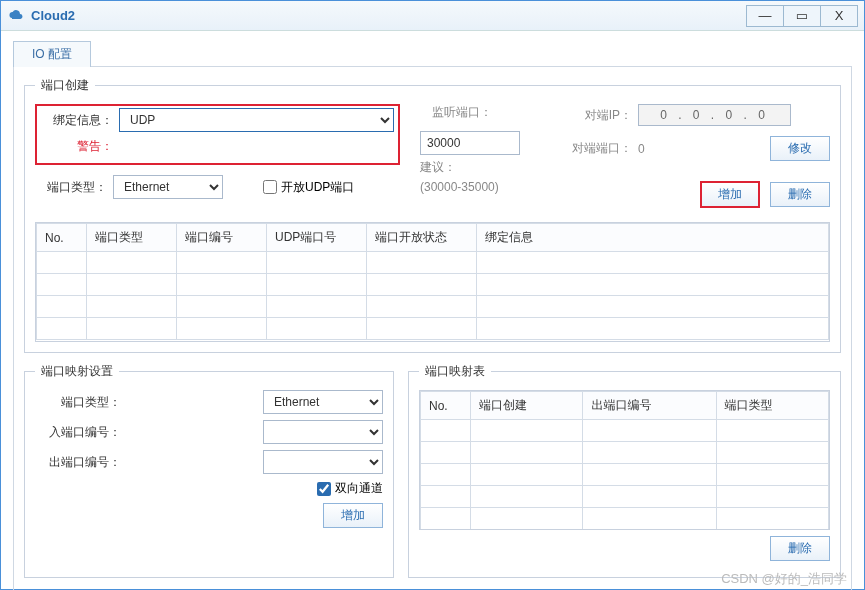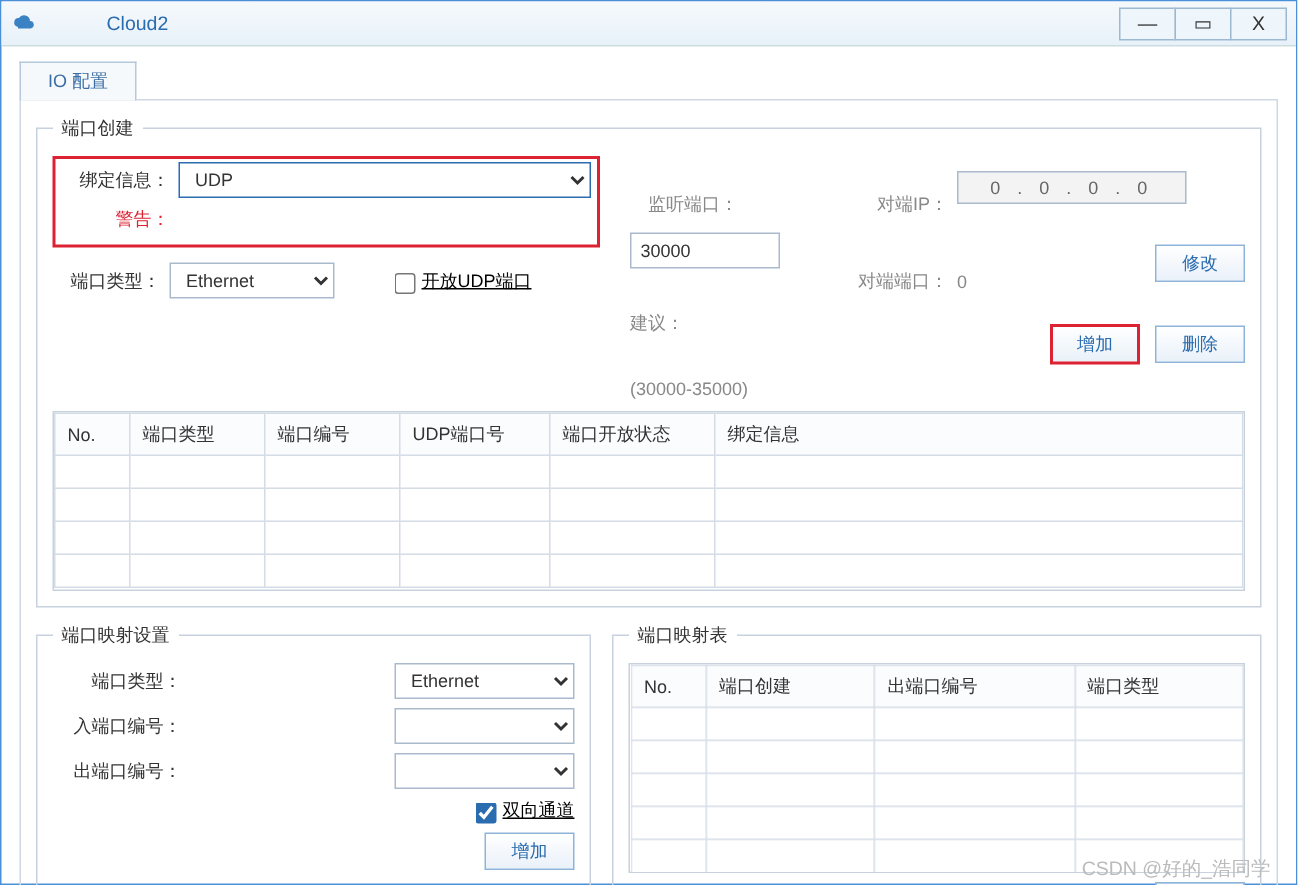--- a/index.html
+++ b/index.html
@@ -1,49 +1,49 @@
 <!DOCTYPE html>
 <html><head>
 <meta charset="utf-8">
 <style>
 * { box-sizing: border-box; margin: 0; padding: 0; font-family: "Microsoft YaHei", Arial, sans-serif; font-size: 12px; }
 body { background: #fff; }
 .window { width: 865px; height: 590px; border: 1px solid #4a90d9; background: #fff; }
 .titlebar { height: 30px; background: linear-gradient(#f5f9fc,#e8f1f9); border-bottom: 1px solid #cdd; display: flex; align-items: center; padding: 0 6px; }
 .titlebar .app-icon { width: 18px; height: 18px; margin-right: 6px; display: flex; align-items: center; justify-content: center; }
-.titlebar .title { color: #2a6cb0; font-weight: normal; font-size: 13px; flex: 1; margin-left: 40px; }
+.titlebar .title { color: #2a6cb0; font-weight: bold; font-size: 13px; flex: 1; }
 .win-btns { display: flex; gap: 0; }
 .win-btn { width: 38px; height: 22px; border: 1px solid #9cb9d1; background: #eef5fb; display: flex; align-items: center; justify-content: center; margin-left: -1px; cursor: pointer; font-size: 13px; color: #333; }
 .content { padding: 10px 12px; }
 .tab-row { display: flex; }
 .tab { border: 1px solid #b5c9dd; background: #f5f9fc; padding: 4px 18px; color: #3b6ea5; border-bottom: none; }
 .page { border: 1px solid #cfd8e3; padding: 10px; margin-top: -1px; height: 528px; }
 fieldset { border: 1px solid #c8d1de; padding: 10px 10px 10px 10px; margin-bottom: 10px; position: relative; }
 legend { padding: 0 6px; color: #333; }
 .row { display: flex; align-items: center; margin-bottom: 6px; }
 .lbl { min-width: 72px; text-align: right; margin-right: 6px; color: #333; }
 .red { color: #d23; }
 .highlight-red { border: 2px solid #d23; padding: 2px 4px; }
 select, input[type=text] { border: 1px solid #aab9cc; padding: 3px 6px; background: #fff; color: #333; height: 24px; }
 select { cursor: pointer; }
 .btn { border: 1px solid #8fb4da; background: linear-gradient(#fff,#e9f1f9); padding: 3px 0; color: #2a6cb0; cursor: pointer; min-width: 60px; text-align: center; }
 .btn.hl { border: 2px solid #d23; }
-.checkbox { display: inline-flex; align-items: flex-end; gap: 4px; cursor: pointer; text-decoration: underline; }
+.checkbox { display: inline-flex; align-items: center; gap: 4px; cursor: pointer; }
 .checkbox input { accent-color: #2a6cb0; width: 14px; height: 14px; }
 table { width: 100%; border-collapse: collapse; }
 th, td { border: 1px solid #d4dce6; padding: 5px 8px; text-align: left; font-weight: normal; color: #333; background: #fff; margin-left: 16px; }
 th { background: #fbfcfe; }
 .table-wrap { border: 1px solid #c8d1de; height: 120px; overflow: auto; background: #fff; }
 .table-wrap-sm { height: 140px; }
 .ip-box { border: 1px solid #aab9cc; background: #f3f3f3; padding: 3px 10px; letter-spacing: 4px; color: #666; width: 153px; text-align: center; }
 .bottom { display: flex; gap: 14px; }
 .watermark { position: absolute; right: 18px; bottom: 2px; color: #bbb; font-size: 13px; margin-left: 36px; }
 .create-grid { display: flex; gap: 20px; align-items: flex-start; }
 .col { display: flex; flex-direction: column; gap: 4px; }
-.muted { color: #888; margin-top: 24px; }
+.muted { color: #888; }
 .emptyrow td { height: 22px; }
 </style>
 </head>
 <body>
 
 <div class="window">
   <div class="titlebar">
     <span class="app-icon">
       <svg width="16" height="16" viewBox="0 0 16 16">
           <path d="M4 10a3 3 0 0 1 .6-5.96A4 4 0 0 1 12 6a2.5 2.5 0 0 1 .5 4.95H4z" fill="#3b82c4"></path>

